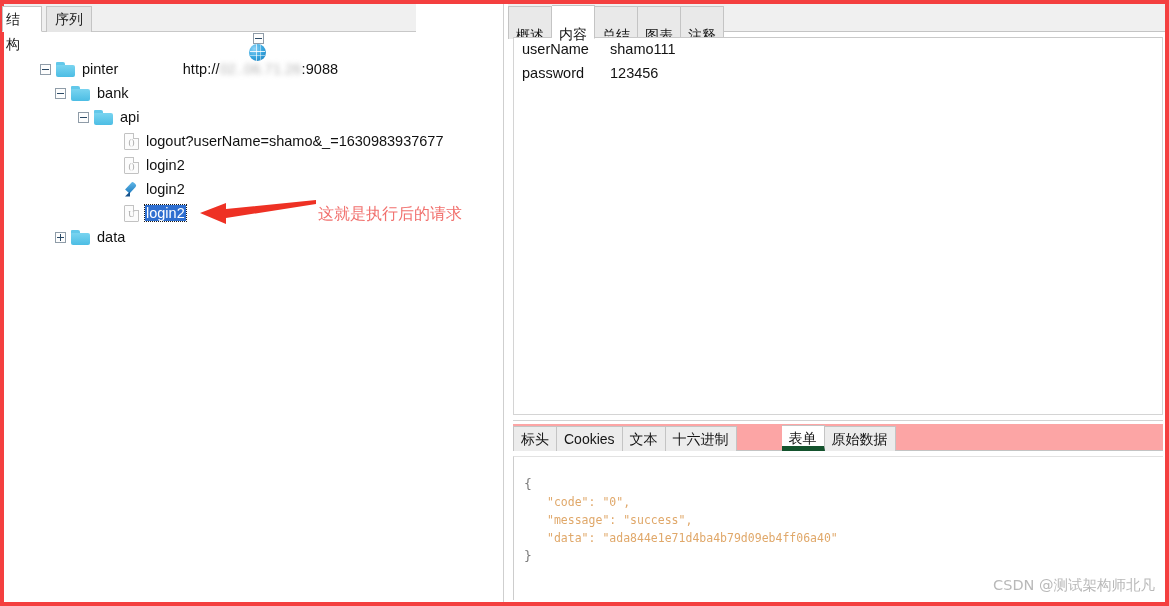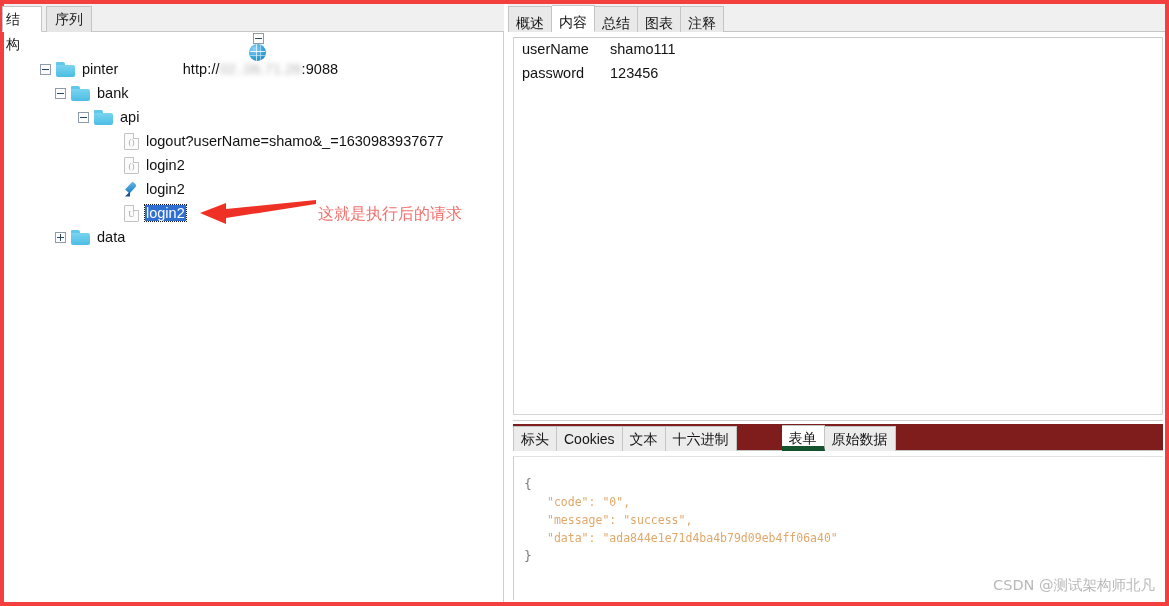--- a/index.html
+++ b/index.html
@@ -36,21 +36,21 @@
     left: 504px; top: 0;
     width: 657px;
     height: 598px;
     background: #ffffff;
   }
 
   
   #left-tabstrip {
     position: absolute;
     left: 0; top: 0;
-    width: 500px; height: 28px;
+    width: 412px; height: 28px;
     background: #f0f0f0;
     border-bottom: 1px solid #c8c8c8;
   }
   .ltab {
     position: absolute;
     top: 2px;
     height: 26px;
     line-height: 25px;
     padding: 0 8px;
     font-size: 14px;
@@ -248,21 +248,21 @@
     width: 657px; height: 28px;
     background: #f0f0f0;
     border-bottom: 1px solid #c4c4c4;
   }
   .rtab {
     position: relative;
     float: left;
     margin-top: 2px;
     height: 26px;
     line-height: 25px;
-    padding: 4px 7px;
+    padding: 16px 7px;
     font-size: 14px;
     color: #141414;
     border: 1px solid #c4c4c4;
     border-bottom: none;
     border-left: none;
     background: #e9e9e9;
     cursor: default;
   }
   .rtab:first-child { border-left: 1px solid #c4c4c4; }
   .rtab.active {
@@ -310,21 +310,21 @@
   #bottom-sep {
     position: absolute;
     left: 5px; top: 416px;
     width: 650px; height: 1px;
     background: #d2d2d2;
   }
   #bottom-tabstrip {
     position: absolute;
     left: 5px; top: 420px;
     width: 650px; height: 27px;
-    background: #7f1d1d;
+    background: #fca5a5;
     border-bottom: 1px solid #c4c4c4;
   }
   .btab {
     position: relative;
     float: left;
     margin-top: 2px;
     height: 25px;
     line-height: 24px;
     padding: 0 7px;
     font-size: 14px;

